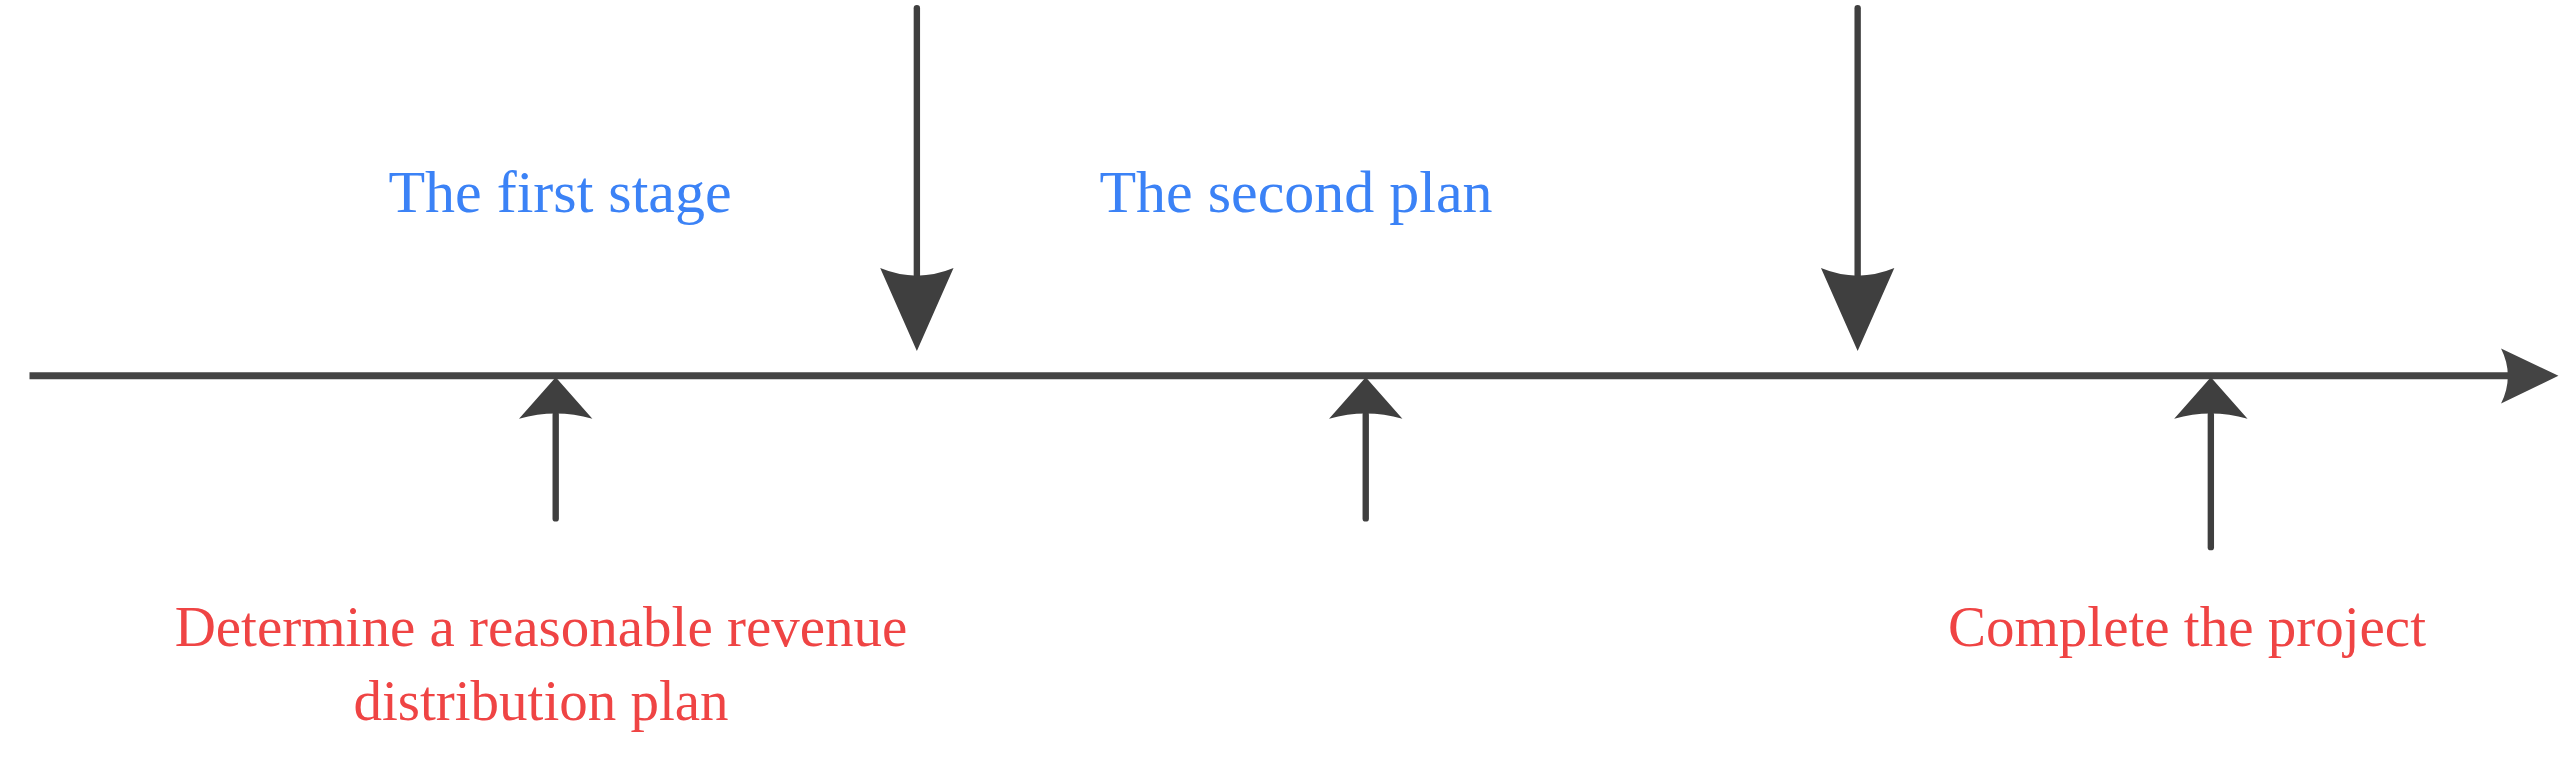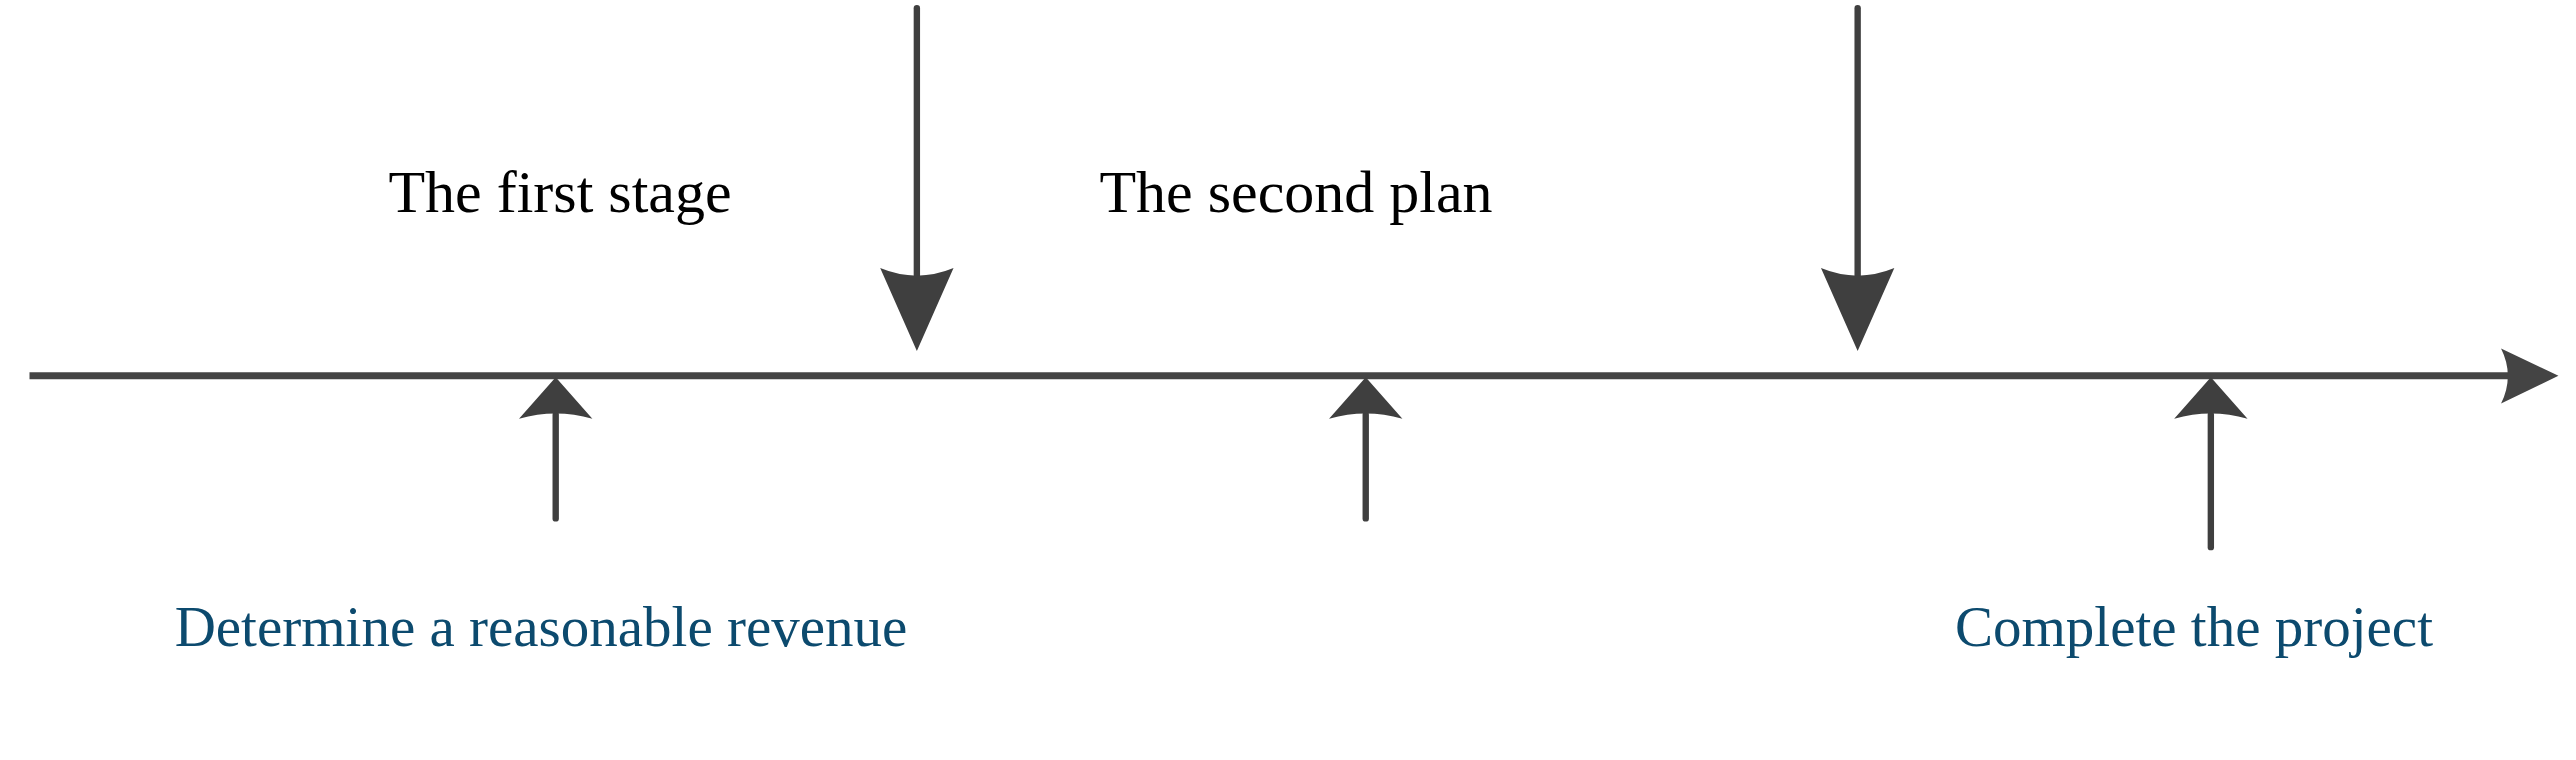--- a/index.html
+++ b/index.html
@@ -22,31 +22,31 @@
     left: 0;
     top: 0;
     width: 2576px;
     height: 761px;
   }
   .stage-label {
     position: absolute;
     font-family: "Liberation Serif", "DejaVu Serif", serif;
     font-size: 60px;
     line-height: 1.0;
-    color: #000000;
+    color: #3b82f6;
     white-space: nowrap;
     text-align: right;
     transform: translateX(-50%);
   }
   .caption {
     position: absolute;
     font-family: "Liberation Serif", "DejaVu Serif", serif;
     font-size: 57px;
     line-height: 74px;
-    color: #0c4a6e;
+    color: #ef4444;
     text-align: center;
     transform: translateX(-50%);
     white-space: nowrap;
   }
   .caption .cap-line {
     display: block;
   }
 </style>
 </head>
 <body>
@@ -87,21 +87,22 @@
 
   </svg>
 
   <div class="stage-label" style="left:560px; top:162px;">The first stage</div>
 
   <div class="stage-label" style="left:1296px; top:162px;">The second plan</div>
 
 
   <div class="caption" style="left:541px; top:590px;">
     <span class="cap-line">Determine a reasonable revenue</span>
+    <span class="cap-line">distribution plan</span>
   </div>
 
 
-  <div class="caption" style="left:2187px; top:590px;margin-left:7px;">
+  <div class="caption" style="left:2187px; top:590px;">
     <span class="cap-line">Complete the project</span>
   </div>
 
 </div>
 
 
 </body></html>

